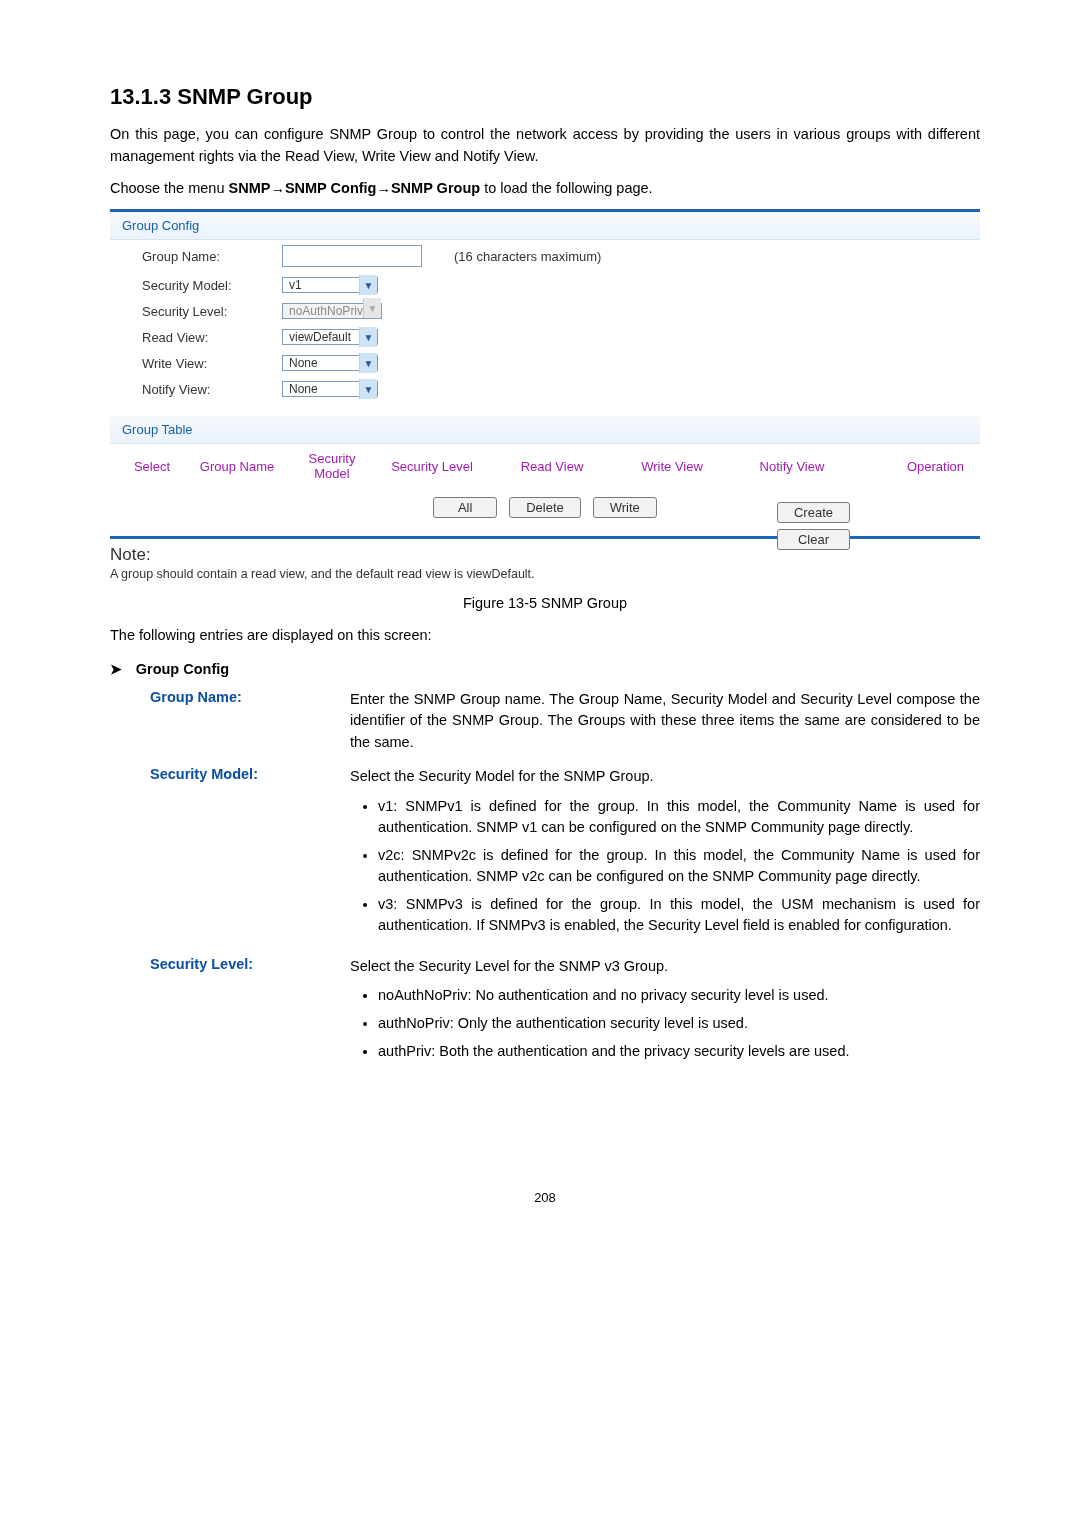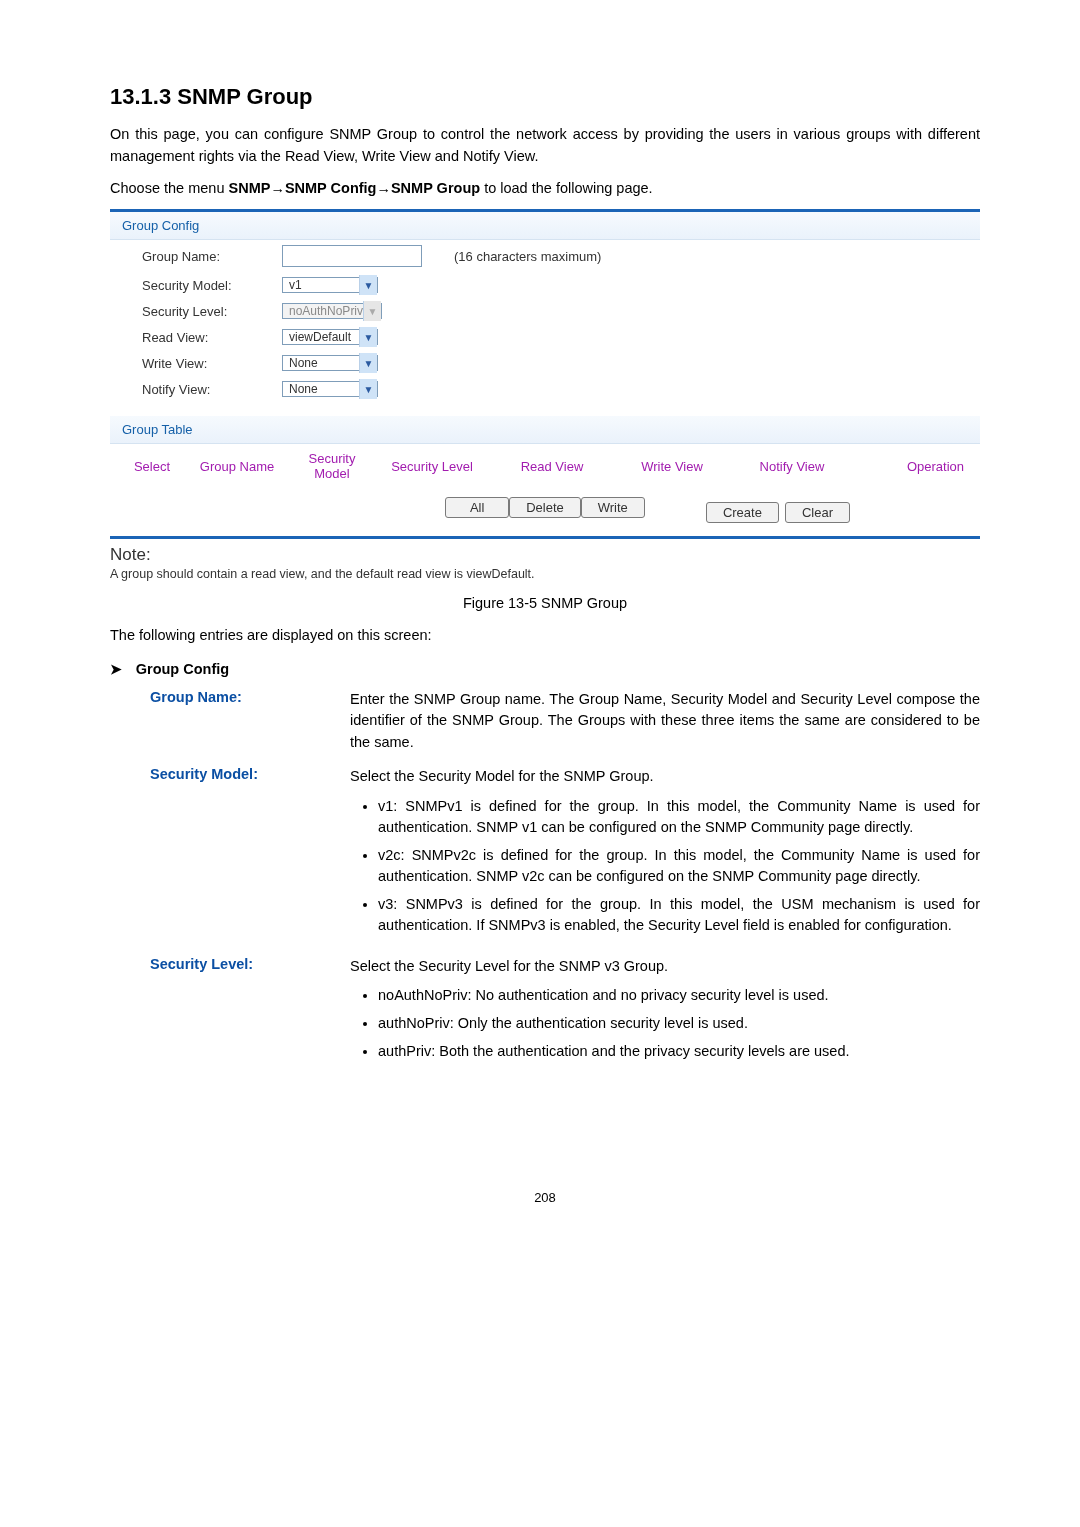--- a/index.html
+++ b/index.html
@@ -62,33 +62,33 @@
     display: inline-flex;
     align-items: center;
     height: 16px;
     border: 1px solid #7f9db9;
     background: #fff;
     font-size: 12px;
     padding: 0 0 0 6px;
     min-width: 96px;
     justify-content: space-between;
   }
-  .cfg-select.disabled { color: #8a8a8a; background:#f3f3f3; }
+  .cfg-select.disabled { color: #8a8a8a; background:#f3f3f3;align-items:flex-end; }
   .cfg-sel-arrow {
     width: 18px; height: 20px;
     border-left: 1px solid #b9d0e8;
     display:flex;align-items:center;justify-content:center;
     background:#cfe3f7;
     color:#2b5aa0;
     font-size: 10px;
   }
   .cfg-right-btns {
     margin-left: auto;
     display: flex;
-    flex-direction: row;
+    flex-direction: column;
     gap: 6px;
     position: absolute;
     right: 130px;
     top: 290px;
   }
   .btn {
     border: 1px solid #7a7a7a;
     border-radius: 3px;
     padding: 2px 16px;
     background: #f2f2f2;
@@ -108,21 +108,21 @@
   .th { text-align:center; }
   .th1{width:60px;}
   .th2{width:110px;}
   .th3{width:80px;}
   .th4{width:120px;}
   .th5{width:120px;}
   .th6{width:120px;}
   .th7{width:120px;}
   .th8{flex:1;text-align:right;padding-right:4px;}
   .panel-btn-row {
-    display:flex; justify-content:center; gap:0;
+    display:flex; justify-content:center; gap:12px;
     padding: 8px 0 14px 0;
   }
   .panel-footnote-rule { border:none;border-top:3px solid #1b64b6;margin:4px 0 6px 0;}
   .panel-note-label { font-weight:normal; font-size:17px; }
   .panel-note-text { font-size:12.5px; margin-top:2px; }
   .fig-caption { text-align:center; margin:14px 0; }
   .chevron-heading {
     display:flex; align-items:center; gap:14px;
     font-weight:bold; margin:14px 0 10px 0;
   }

